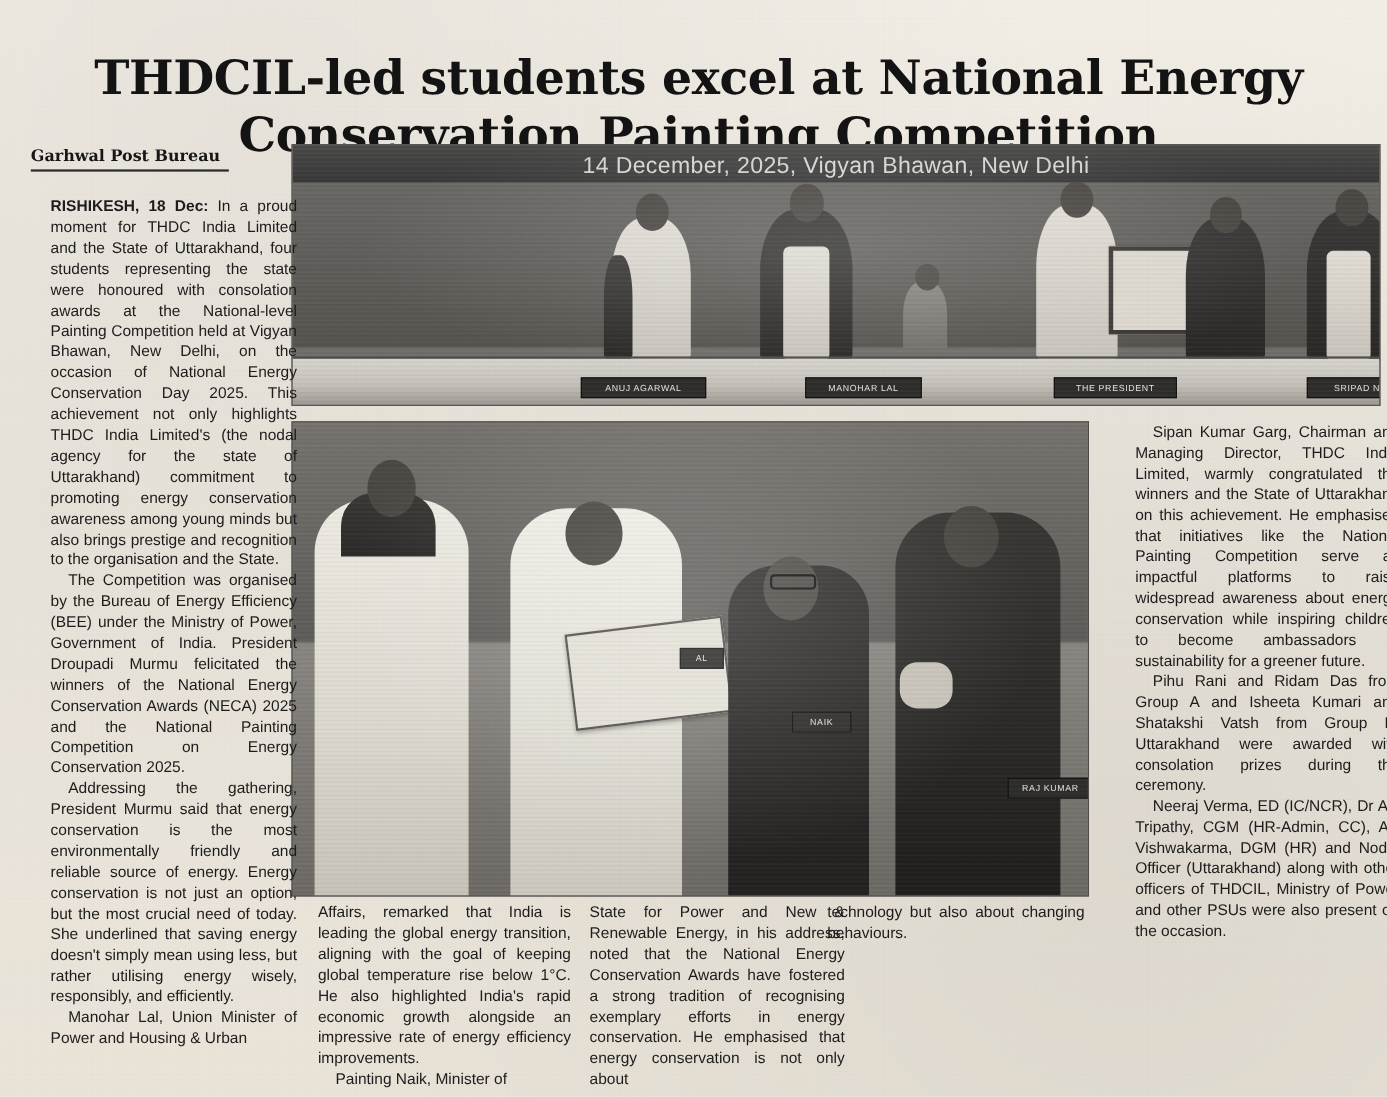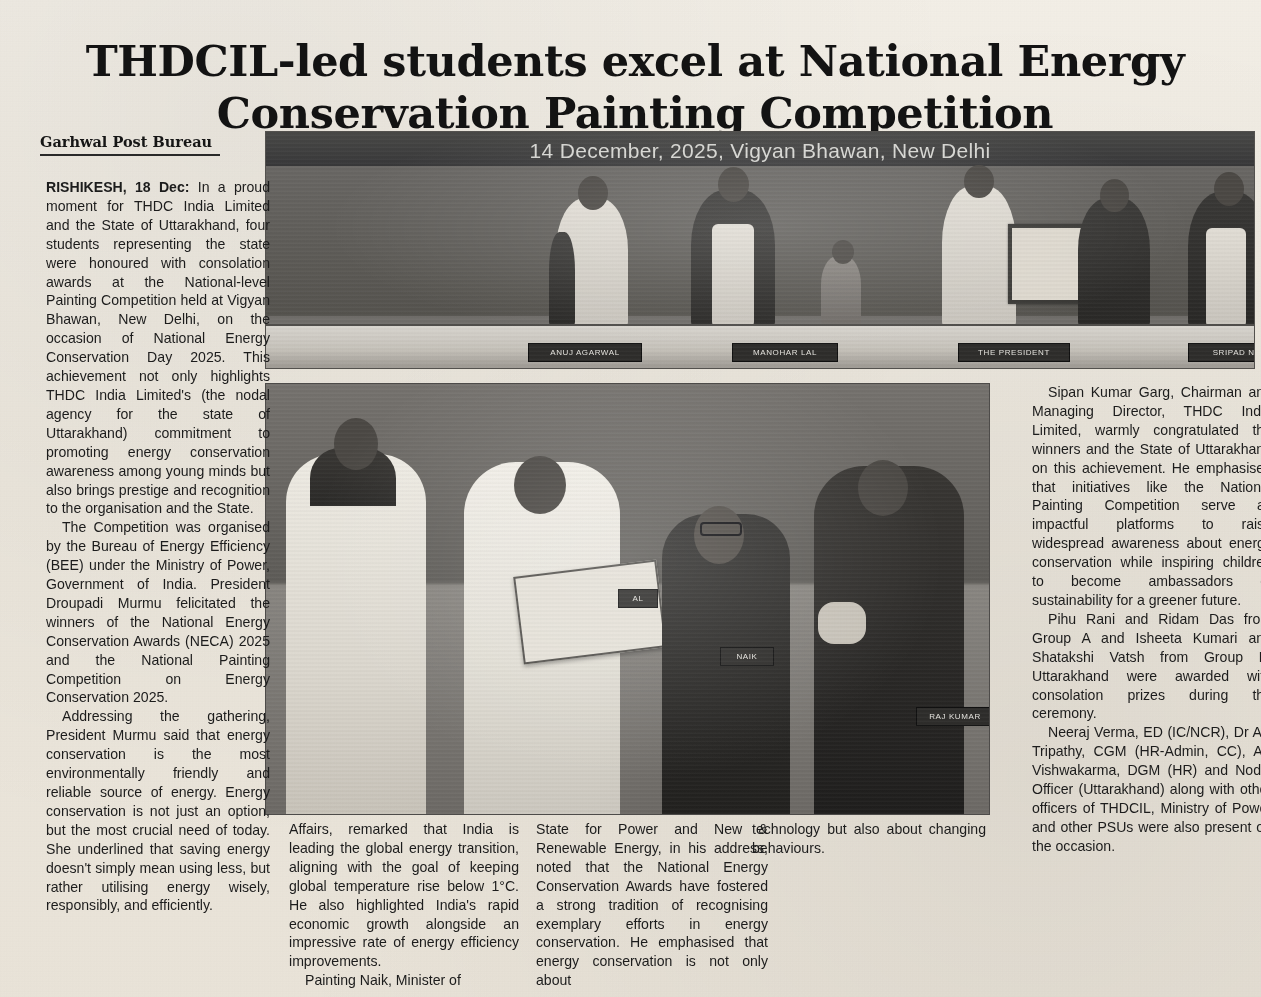--- a/index.html
+++ b/index.html
@@ -31,21 +31,21 @@
     pointer-events: none;
     opacity: .33;
     background-image:
       repeating-linear-gradient(0deg, rgba(0,0,0,0.03) 0px, rgba(0,0,0,0) 2px, rgba(0,0,0,0.02) 3px, rgba(0,0,0,0) 5px),
       repeating-linear-gradient(90deg, rgba(0,0,0,0.02) 0px, rgba(0,0,0,0) 3px, rgba(0,0,0,0.015) 4px, rgba(0,0,0,0) 6px);
   }
 
   
   .headline {
     position: absolute;
-    top: 6px;
+    top: 16px;
     left: 30px;
     width: 1210px;
     text-align: center;
     font-family: "DejaVu Serif", serif;
     font-weight: bold;
     font-size: 43px;
     line-height: 1.22;
     color: #141414;
     letter-spacing: -0.4px;
   }
@@ -137,21 +137,21 @@
   .grain-ph {
     position: absolute; inset: 0;
     background-image:
       repeating-linear-gradient(0deg, rgba(255,255,255,0.035) 0px, rgba(0,0,0,0) 2px, rgba(0,0,0,0.04) 3px, rgba(0,0,0,0) 4px);
     pointer-events: none;
   }
 
   
   .byline {
     position: absolute;
-    left: 40px;
+    left: 28px;
     top: 133px;
     width: 180px;
     font-family: "DejaVu Serif", serif;
     font-weight: bold;
     font-size: 14.5px;
     color: #171717;
     border-bottom: 2px solid #2a2a2a;
     padding-bottom: 4px;
   }
   .col {
@@ -248,20 +248,21 @@
     <div class="spotlight"></div>
     <div class="grain-ph"></div>
   </div>
 
   <div class="byline">Garhwal Post Bureau</div>
 
   <div class="col" id="col-left">
     <p class="first"><b class="lead">RISHIKESH, 18 Dec:</b> In a proud moment for THDC India Limited and the State of Uttarakhand, four students representing the state were honoured with consolation awards at the National-level Painting Competition held at Vigyan Bhawan, New Delhi, on the occasion of National Energy Conservation Day 2025. This achievement not only highlights THDC India Limited's (the nodal agency for the state of Uttarakhand) commitment to promoting energy conservation awareness among young minds but also brings prestige and recognition to the organisation and the State.</p>
     <p>The Competition was organised by the Bureau of Energy Efficiency (BEE) under the Ministry of Power, Government of India. President Droupadi Murmu felicitated the winners of the National Energy Conservation Awards (NECA) 2025 and the National Painting Competition on Energy Conservation 2025.</p>
     <p>Addressing the gathering, President Murmu said that energy conservation is the most environmentally friendly and reliable source of energy. Energy conservation is not just an option, but the most crucial need of today. She underlined that saving energy doesn't simply mean using less, but rather utilising energy wisely, responsibly, and efficiently.</p>
+    <p>Manohar Lal, Union Minister of Power and Housing &amp; Urban</p>
   </div>
 
   <div class="col" id="col-b1">
     <p class="first">Affairs, remarked that India is leading the global energy transition, aligning with the goal of keeping global temperature rise below 1°C. He also highlighted India's rapid economic growth alongside an impressive rate of energy efficiency improvements.</p>
     <p>Painting Naik, Minister of</p>
   </div>
 
   <div class="col" id="col-b2">
     <p class="first">State for Power and New &amp; Renewable Energy, in his address, noted that the National Energy Conservation Awards have fostered a strong tradition of recognising exemplary efforts in energy conservation. He emphasised that energy conservation is not only about</p>
   </div>

